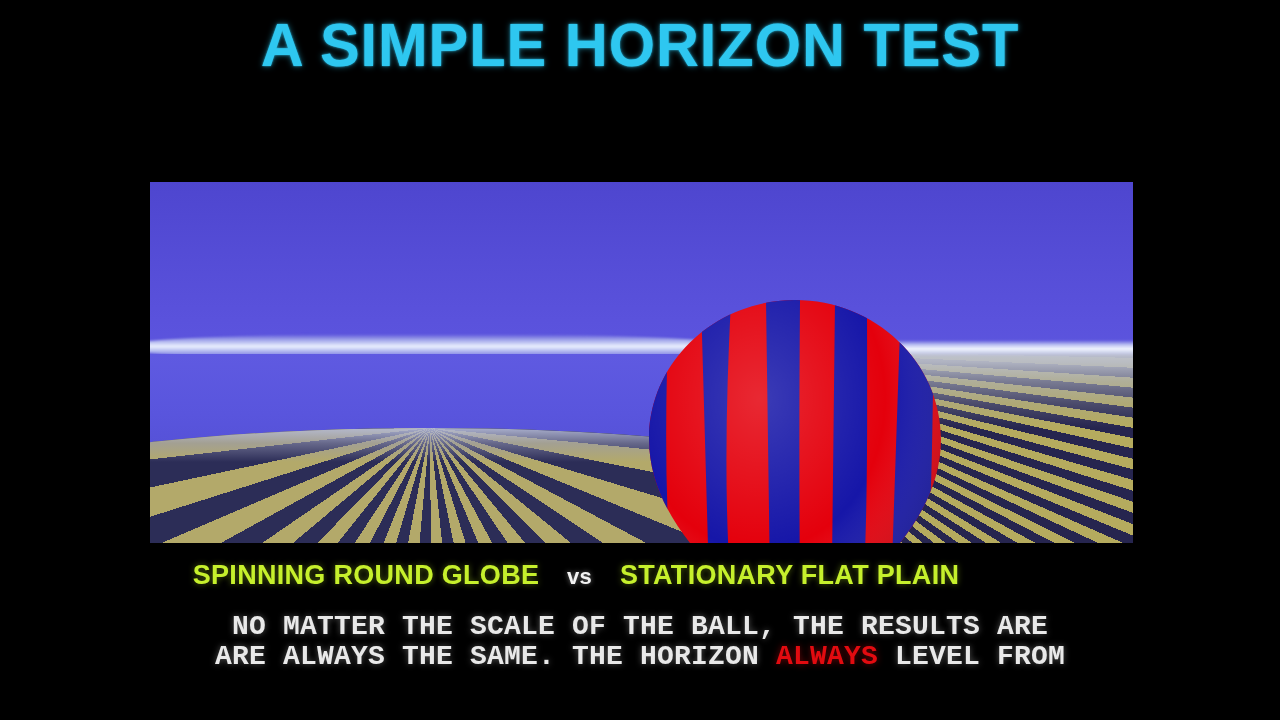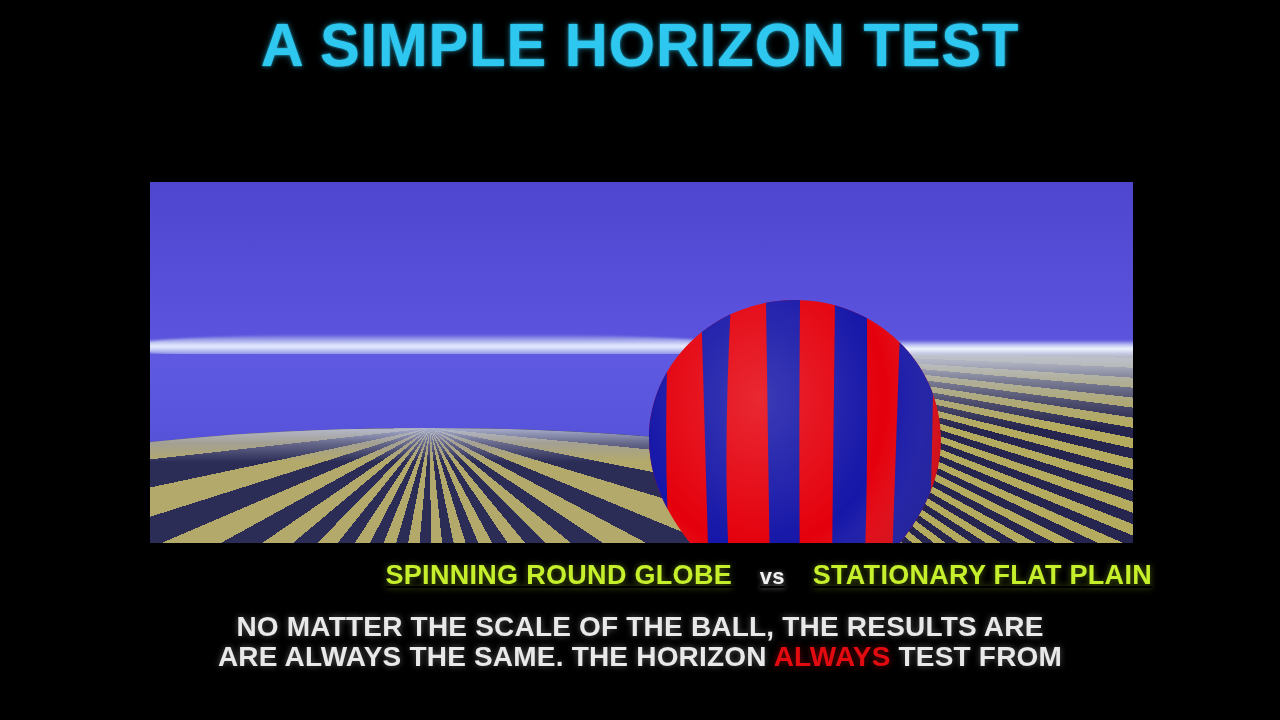--- a/index.html
+++ b/index.html
@@ -185,26 +185,25 @@
     z-index: 8;
   }
   #balloon svg { display: block; }
 
   
   #subtitle {
     position: absolute;
     left: 0;
     top: 560px;
     width: 1152px;
-    text-align: right;
+    text-align: center;
     font-size: 27px;
     font-weight: bold;
     letter-spacing: .3px;
     white-space: nowrap;
-    text-decoration: underline;
   }
   #subtitle .grn {
     color: #c6f02c;
     text-shadow: 0 0 6px rgba(160,200,30,.5);
   }
   #subtitle .vs {
     color: #f2f2f2;
     font-size: 22px;
     margin: 0 20px;
     text-shadow: 0 0 5px rgba(255,255,255,.45);
@@ -217,20 +216,21 @@
     top: 612px;
     width: 1280px;
     text-align: center;
     color: #e9e9e9;
     font-size: 28px;
     font-weight: bold;
     line-height: 30px;
     letter-spacing: .2px;
     text-shadow: 0 0 6px rgba(255,255,255,.35);
     white-space: nowrap;
+    font-family: Liberation Mono, monospace;
   }
   #caption .red {
     color: #e20b10;
     text-shadow: 0 0 7px rgba(226,11,16,.5);
   }
 </style>
 </head>
 <body>
 
 <div id="title">A SIMPLE HORIZON TEST</div>
@@ -296,14 +296,14 @@
 </div>
 
 <div id="subtitle">
   <span class="grn">SPINNING ROUND GLOBE</span>
   <span class="vs">vs</span>
   <span class="grn">STATIONARY FLAT PLAIN</span>
 </div>
 
 <div id="caption">
   <div>NO MATTER THE SCALE OF THE BALL, THE RESULTS ARE</div>
-  <div><span>ARE ALWAYS THE SAME. THE HORIZON </span><span class="red">ALWAYS</span><span> TEST FROM</span></div>
+  <div><span>ARE ALWAYS THE SAME. THE HORIZON </span><span class="red">ALWAYS</span><span> LEVEL FROM</span></div>
 </div>
 
 </body></html>

